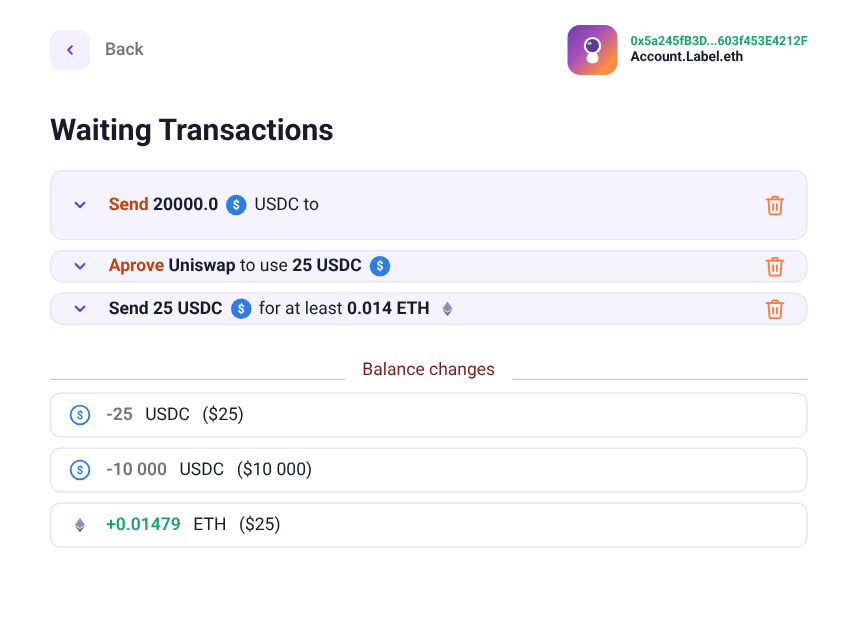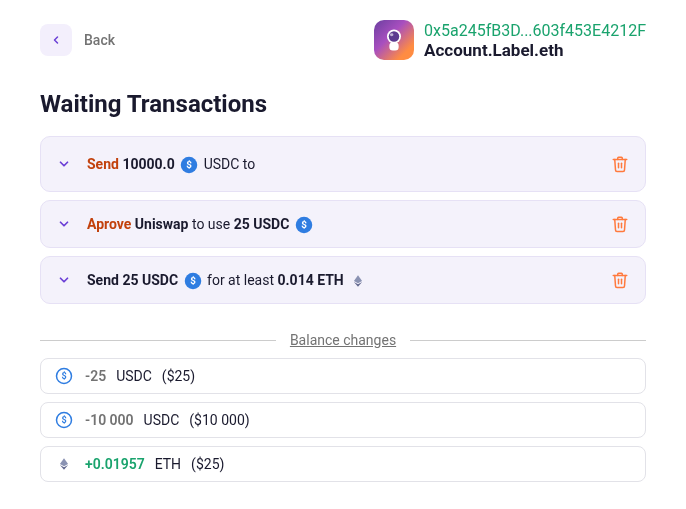--- a/index.html
+++ b/index.html
@@ -33,31 +33,31 @@
   .back-text { font-weight: 500; color: #737373; }
   .account-group { display: flex; align-items: center; gap: 10px; }
   .avatar {
     width: 40px; height: 40px; border-radius: 10px;
     background: linear-gradient(135deg,#6b3fa0 0%, #a84fbf 40%, #ff8c42 80%);
     position: relative; overflow: hidden;
     display:flex; align-items:center; justify-content:center;
   }
   .avatar svg { width: 28px; height: 28px; }
   .account-texts { display:flex; flex-direction:column; }
-  .addr-short { color:#1aa36d; font-weight:400; font-size:16px; }
-  .label { font-weight:700; font-size:17px; color:#1a1a2e; }
+  .addr-short { color:#1aa36d; font-weight:700; font-size:10px; }
+  .label { font-weight:700; font-size:11px; color:#1a1a2e; }
 
   h1.page-title { font-size:24px; font-weight:700; margin-bottom:18px; }
 
   .tx-list { display:flex; flex-direction:column; gap:8px; margin-bottom:28px; }
   .tx-card {
     background:#f4f2fb;
     border:1px solid #e6e1f5;
     border-radius:10px;
-    padding:12px 14px;
+    padding:1px 14px;
     display:flex; align-items:center; gap:14px;
   }
   .tx-card.expanded { padding:16px 14px; }
   .chevron {
     width:18px; height:18px; flex-shrink:0;
     display:flex; align-items:center; justify-content:center;
   }
   .tx-body { flex:1; line-height:1.5; }
   .action-green { color:#c2410c; font-weight:700; }
   .bold { font-weight:700; }
@@ -66,22 +66,22 @@
     width:18px; height:18px; align-items:center; justify-content:center;
     margin:0 2px;
   }
   .trash {
     width:22px; height:22px; flex-shrink:0; cursor:pointer;
     display:flex; align-items:center; justify-content:center;
   }
 
   .balance-section { }
   .divider-label {
-    display:flex; align-items:center; gap:14px;
-    margin-bottom:10px; color:#737373;text-decoration:underline;
+    display:flex; align-items:flex-end; gap:14px;
+    margin-bottom:10px; color:#7f1d1d;
   }
   .divider-label::before, .divider-label::after {
     content:""; flex:1; height:1px; background:#ccc;
   }
   .bal-list { display:flex; flex-direction:column; gap:8px; }
   .bal-row {
     border:1px solid #e2e2e8; border-radius:8px;
     padding:8px 12px; display:flex; align-items:center; gap:10px;
     font-size:14px;
   }
@@ -121,21 +121,21 @@
 <div class="tx-list">
 
   <div class="tx-card expanded">
     <div class="chevron">
       <svg width="14" height="14" viewBox="0 0 24 24" fill="none" stroke="#6b3fd6" stroke-width="3" stroke-linecap="round" stroke-linejoin="round">
           <polyline points="6 9 12 15 18 9"></polyline>
         </svg>
     </div>
     <div class="tx-body">
       <span class="action-green">Send</span>
-      <span class="bold">10000.0</span>
+      <span class="bold">20000.0</span>
       <span class="token-ico">
         <svg width="18" height="18" viewBox="0 0 24 24">
             <circle cx="12" cy="12" r="11" fill="#2f7de1"></circle>
             <text x="12" y="16" text-anchor="middle" fill="#fff" font-size="13" font-weight="700">$</text>
           </svg>
       </span>
       <span>USDC</span>
       <span>to</span><br>
     </div>
     <div class="trash">
@@ -245,19 +245,19 @@
       <span>($10 000)</span>
     </div>
 
     <div class="bal-row">
       <span class="eth-ico">
         <svg width="14" height="14" viewBox="0 0 24 24">
             <polygon points="12,2 19,12 12,16 5,12" fill="#8a92b2"></polygon>
             <polygon points="12,17.5 19,13.5 12,22 5,13.5" fill="#62688f"></polygon>
           </svg>
       </span>
-      <span class="amt-pos">+0.01957</span>
+      <span class="amt-pos">+0.01479</span>
       <span>ETH</span>
       <span>($25)</span>
     </div>
 
   </div>
 </div>
 
 </body></html>

